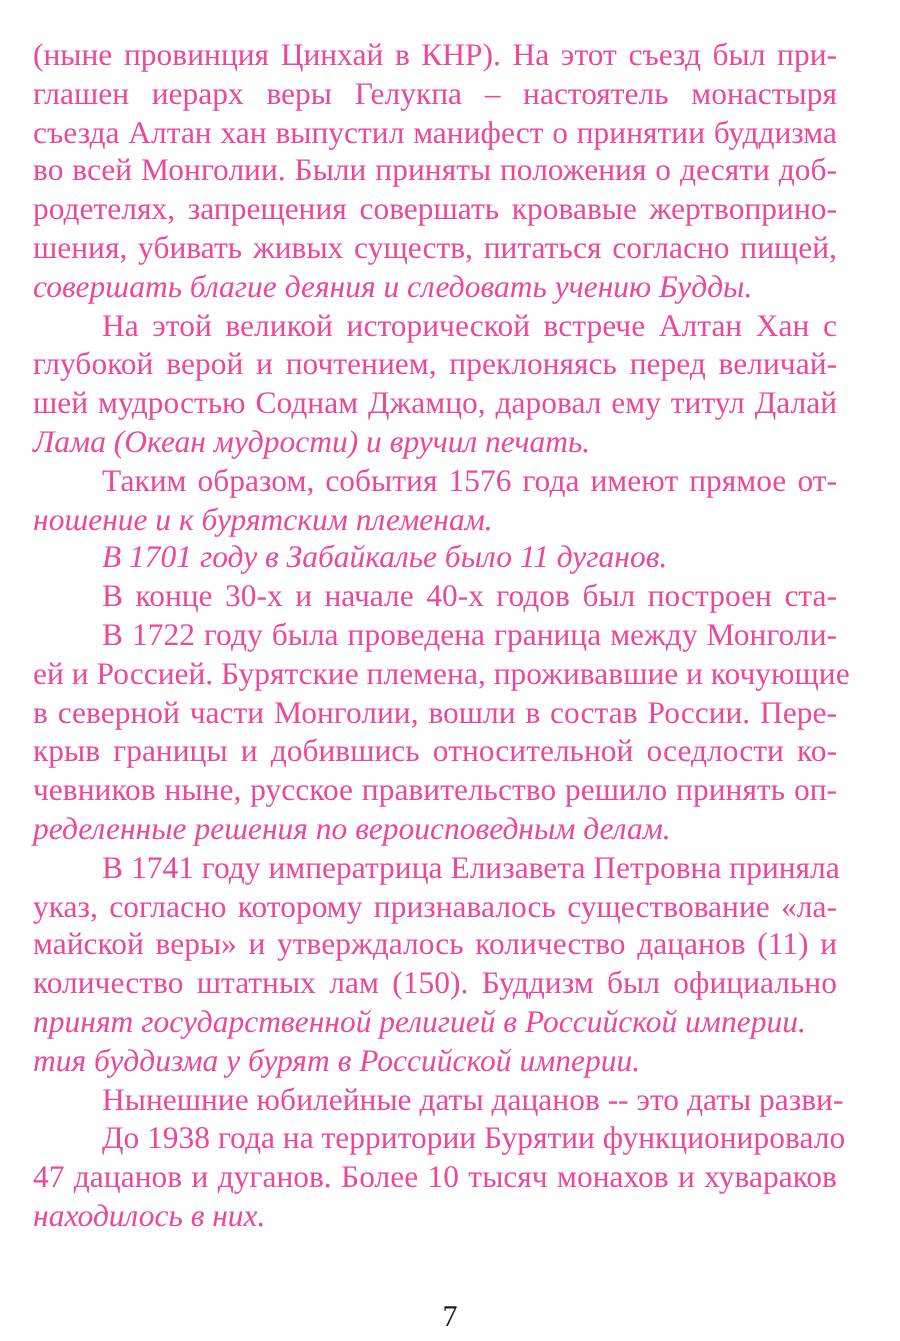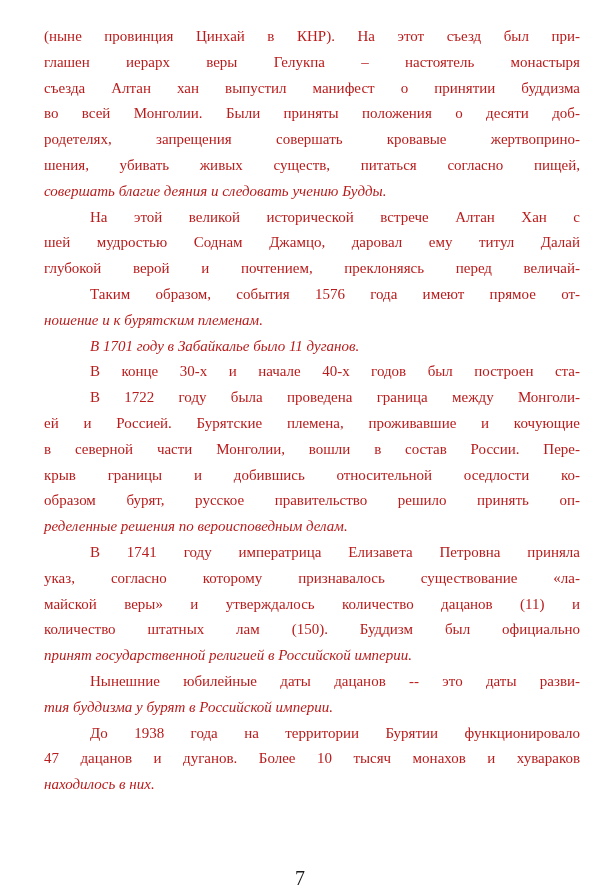--- a/index.html
+++ b/index.html
@@ -8,27 +8,27 @@
     background: #ffffff;
   }
   body {
     width: 600px;
     height: 894px;
     position: relative;
     overflow: hidden;
   }
   .page {
     position: absolute;
-    left: 44px;
+    left: 22px;
     top: 24px;
     width: 536px;
     font-family: "Liberation Serif", "DejaVu Serif", serif;
-    font-size: 15px;
+    font-size: 21px;
     line-height: 25.8px;
-    color: #b91c1c;
+    color: #ec4899;
     text-align: justify;
     hyphens: manual;
   }
   .para {
     margin: 0;
     text-indent: 0;
   }
   .line {
     display: block;
     text-align: justify;
@@ -60,57 +60,58 @@
     <span class="line">глашен иерарх веры Гелукпа – настоятель монастыря</span>
     <span class="line">съезда Алтан хан выпустил манифест о принятии буддизма</span>
     <span class="line">во всей Монголии. Были приняты положения о десяти доб-</span>
     <span class="line">родетелях, запрещения совершать кровавые жертвоприно-</span>
     <span class="line">шения, убивать живых существ, питаться согласно пищей,</span>
     <span class="line last">совершать благие деяния и следовать учению Будды.</span>
   </div>
 
   <div class="para">
     <span class="line" style="padding-left:46px">На этой великой исторической встрече Алтан Хан с</span>
+    <span class="line">глубокой верой и почтением, преклоняясь перед величай-</span>
     <span class="line">шей мудростью Соднам Джамцо, даровал ему титул Далай</span>
-    <span class="line">глубокой верой и почтением, преклоняясь перед величай-</span>
+    <span class="line last">Лама (Океан мудрости) и вручил печать.</span>
   </div>
 
   <div class="para">
     <span class="line" style="padding-left:46px">Таким образом, события 1576 года имеют прямое от-</span>
     <span class="line last">ношение и к бурятским племенам.</span>
   </div>
 
   <div class="para">
     <span class="line last" style="padding-left:46px">В 1701 году в Забайкалье было 11 дуганов.</span>
   </div>
 
   <div class="para">
     <span class="line" style="padding-left:46px">В конце 30-х и начале 40-х годов был построен ста-</span>
   </div>
 
   <div class="para">
     <span class="line" style="padding-left:46px">В 1722 году была проведена граница между Монголи-</span>
     <span class="line">ей и Россией. Бурятские племена, проживавшие и кочующие</span>
     <span class="line">в северной части Монголии, вошли в состав России. Пере-</span>
     <span class="line">крыв границы и добившись относительной оседлости ко-</span>
-    <span class="line">образом бурят, русское правительство решило принять оп-</span>
+    <span class="line">чевников ныне, русское правительство решило принять оп-</span>
     <span class="line last">ределенные решения по вероисповедным делам.</span>
   </div>
 
   <div class="para">
     <span class="line" style="padding-left:46px">В 1741 году императрица Елизавета Петровна приняла</span>
     <span class="line">указ, согласно которому признавалось существование «ла-</span>
     <span class="line">майской веры» и утверждалось количество дацанов (11) и</span>
     <span class="line">количество штатных лам (150). Буддизм был официально</span>
     <span class="line last">принят государственной религией в Российской империи.</span>
   </div>
 
   <div class="para">
+    <span class="line last">тия буддизма у бурят в Российской империи.</span>
     <span class="line" style="padding-left:46px">Нынешние юбилейные даты дацанов -- это даты разви-</span>
-    <span class="line last">тия буддизма у бурят в Российской империи.</span>
   </div>
 
   <div class="para">
     <span class="line" style="padding-left:46px">До 1938 года на территории Бурятии функционировало</span>
     <span class="line">47 дацанов и дуганов. Более 10 тысяч монахов и хувараков</span>
     <span class="line last">находилось в них.</span>
   </div>
 </div>
 
 <div class="page-number">7</div>

